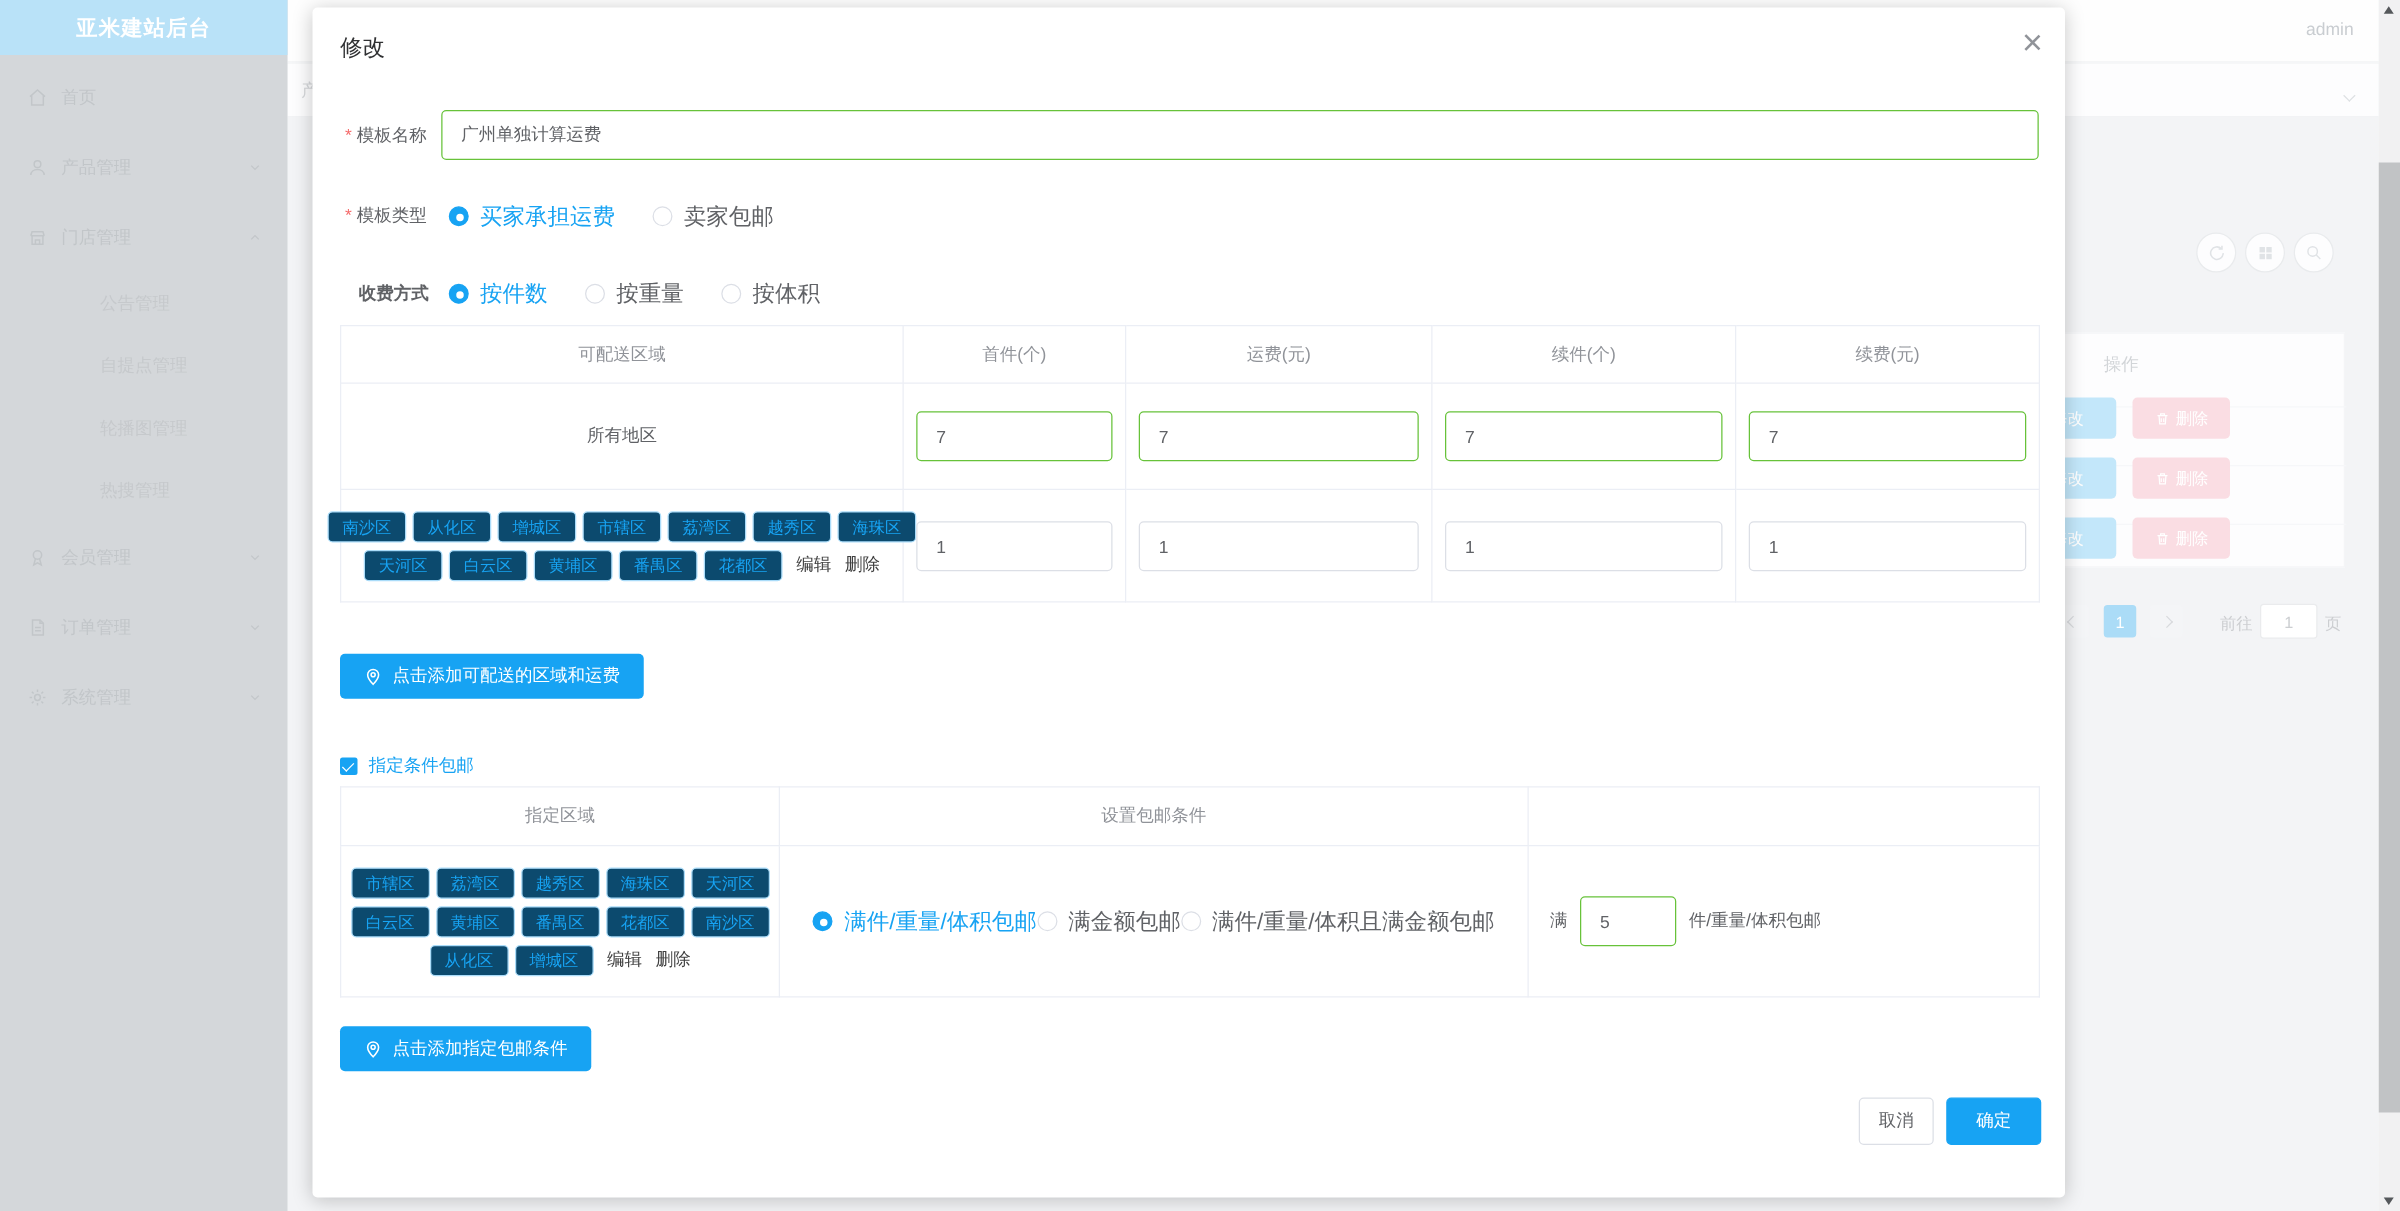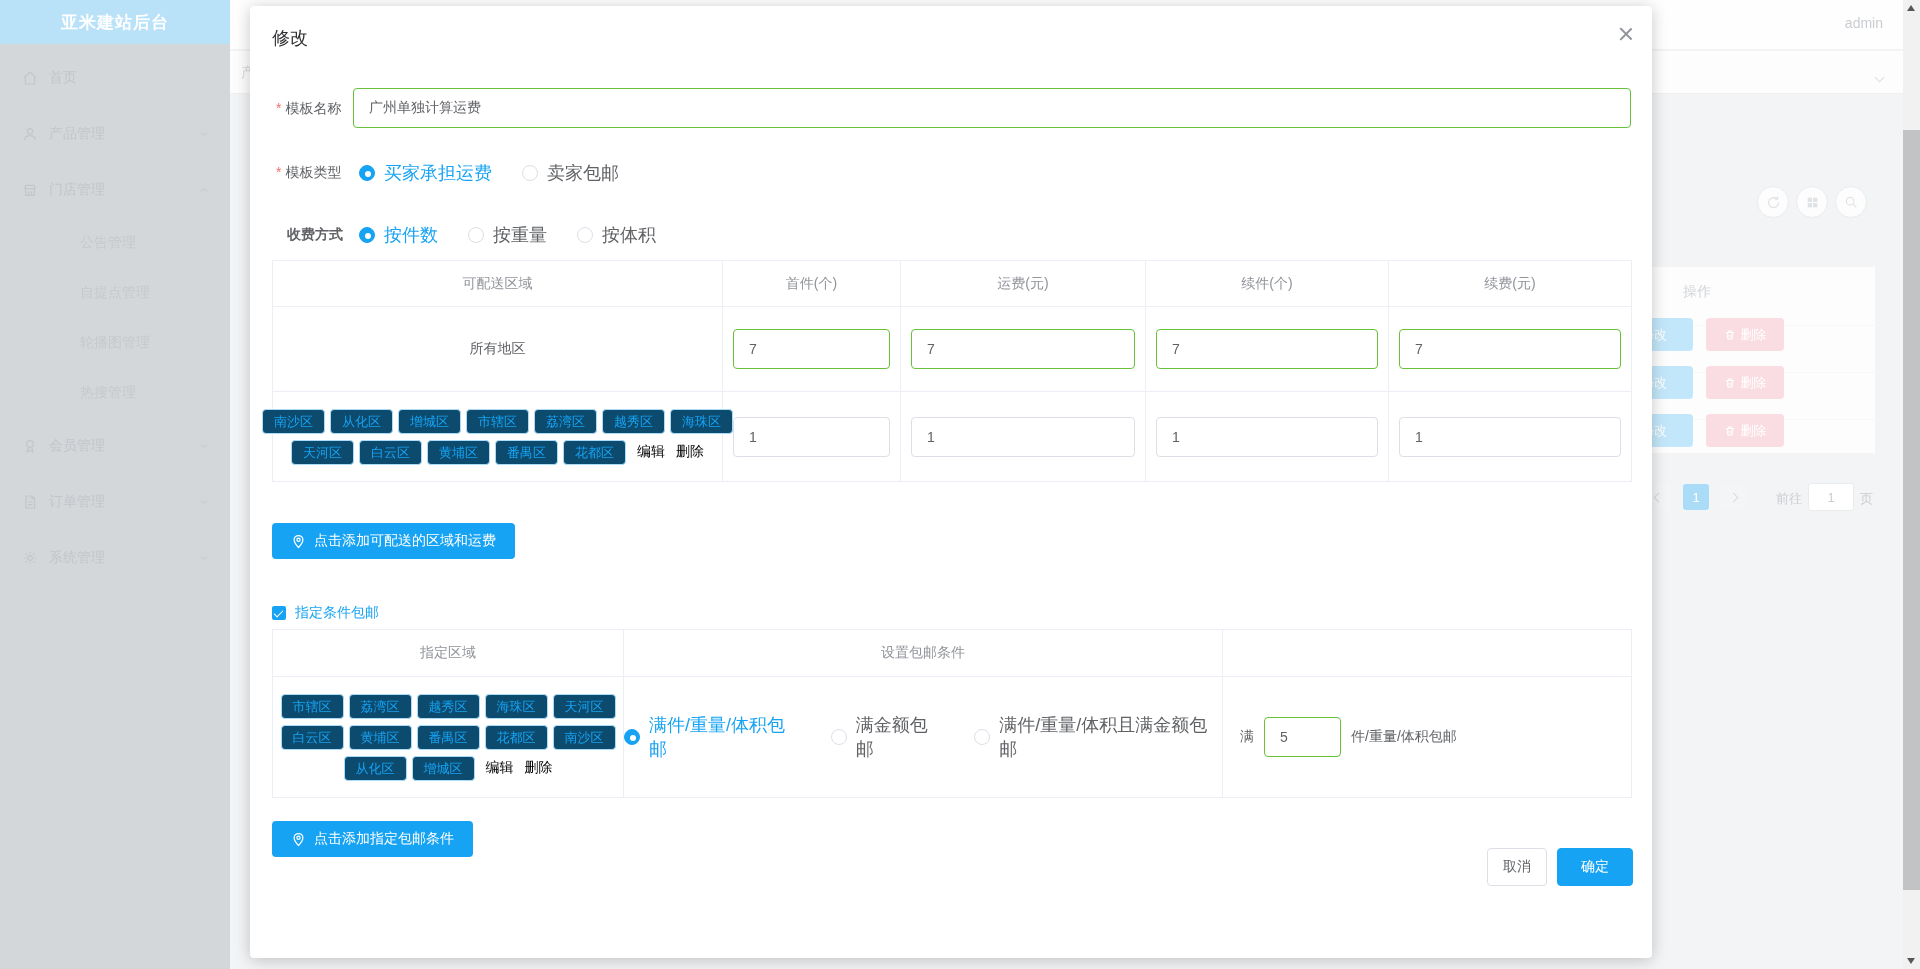--- a/index.html
+++ b/index.html
@@ -69,32 +69,32 @@
   table.grid { border-collapse:collapse; table-layout:fixed; }
   table.grid td { border:1px solid #ebeef5; }
   td.th { height:46px; text-align:center; font-size:14px; color:#909399; font-weight:normal; }
   td.val { padding:0 10px; }
   td.val input { width:100%; }
   .cell-center { text-align:center; font-size:14px; color:#606266; }
 
   .tagwrap { display:flex; flex-direction:column; gap:6px; align-items:center; justify-content:center; padding:12px 6px; }
   .tagrow { display:flex; gap:5px; align-items:center; justify-content:center; }
   .tag { background:#0c4a6e; border:1px solid #aadcf9; color:#17a3f3; border-radius:4px; font-size:13px; padding:5px 11px; line-height:1; white-space:nowrap; }
-  .lnk { color:#000000; font-size:14px; margin-left:6px; cursor:pointer; white-space:nowrap; }
+  .lnk { color:#404040; font-size:14px; margin-left:6px; cursor:pointer; white-space:nowrap; }
 
   .blue-btn { position:absolute; height:36px; background:#17a3f3; border:none; border-radius:4px; color:#fff; font-size:14px; display:flex; align-items:center; gap:8px; padding:0 19px; cursor:pointer; font-family:inherit; }
 
   .cbx-row { position:absolute; display:flex; align-items:center; gap:9px; cursor:pointer; }
   .cbx { width:14px; height:14px; border-radius:2px; background:#17a3f3; position:relative; }
   .cbx::after { content:""; position:absolute; left:4px; top:1.5px; width:4px; height:8px; border-right:1.5px solid #fff; border-bottom:1.5px solid #fff; transform:rotate(45deg); }
   .cbx-lbl { font-size:14px; color:#17a3f3; }
 
   .thresh { display:flex; align-items:center; gap:10px; padding-left:17px; font-size:14px; color:#606266; }
 
-  #footer { position:absolute; top:842px; right:19px; display:flex; gap:10px;margin-left:44px; }
+  #footer { position:absolute; top:872px; right:19px; display:flex; gap:10px;margin-left:44px; }
   .btn-plain { background:#fff; border:1px solid #dcdfe6; border-radius:4px; color:#606266; font-size:14px; padding:9px 15px; cursor:pointer; font-family:inherit; }
   .btn-primary { background:#17a3f3; border:1px solid #17a3f3; border-radius:4px; color:#fff; font-size:14px; padding:9px 23px; cursor:pointer; font-family:inherit; }
 </style>
 </head>
 <body>
 
 <div id="sidebar">
   <div class="title">亚米建站后台</div>
   <div class="side-menu">
     <div class="side-item">
@@ -382,21 +382,21 @@
           </div>
           <div class="tagrow">
             <span class="tag">从化区</span>
             <span class="tag">增城区</span>
             <span class="lnk">编辑</span>
             <span class="lnk">删除</span>
           </div>
         </div>
       </td>
       <td>
-        <div style="display:flex; justify-content:center; gap:30px;">
+        <div style="display:flex; justify-content:center; ">
           <label class="radio-opt on">
             <span class="radio checked"></span>
             <span class="radio-lbl">满件/重量/体积包邮</span>
           </label>
           <label class="radio-opt">
             <span class="radio"></span>
             <span class="radio-lbl">满金额包邮</span>
           </label>
           <label class="radio-opt">
             <span class="radio"></span>

